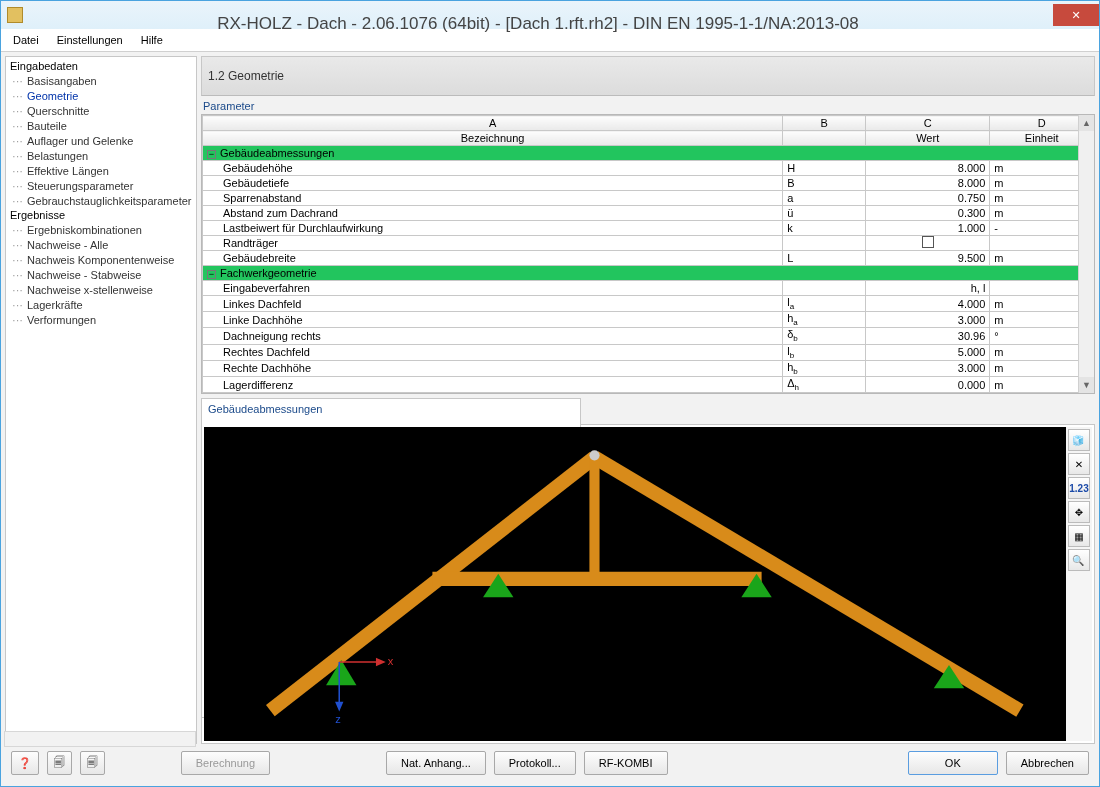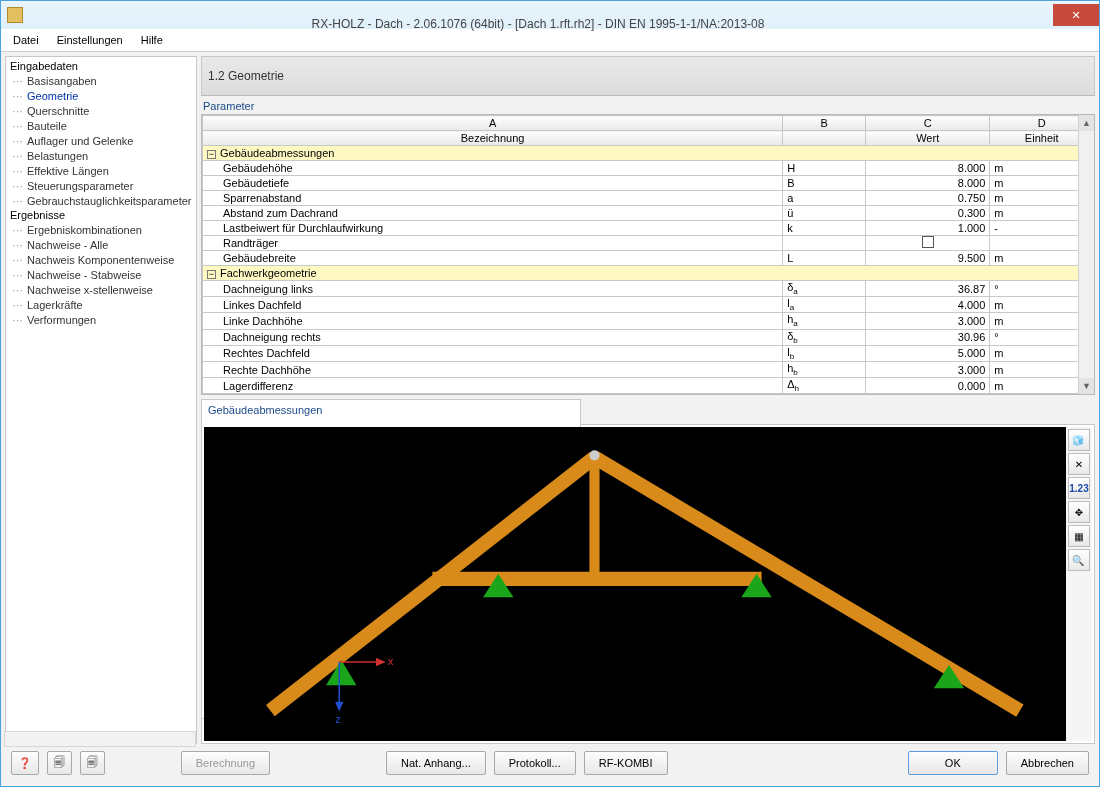--- a/index.html
+++ b/index.html
@@ -1,20 +1,20 @@
 <!DOCTYPE html>
 <html><head>
 <meta charset="utf-8">
 <style>
 * { box-sizing: border-box; margin: 0; padding: 0; }
 body { font-family: "Segoe UI", Tahoma, sans-serif; font-size: 11px; background: #fff; overflow: hidden; width: 1100px; height: 787px; }
 .window { border: 1px solid #4aa3df; width: 1100px; height: 787px; display: flex; flex-direction: column; }
 .titlebar { height: 28px; background: linear-gradient(#eaf4fb,#dff0fa); display: flex; align-items: center; position: relative; }
 .titlebar .app-icon { width: 16px; height: 16px; margin-left: 6px; background: #e2c060; border:1px solid #b08b2b; }
-.titlebar .title { flex: 1; text-align: center; color: #444; font-size: 12px; margin-top: 18px; }
+.titlebar .title { flex: 1; text-align: center; color: #444; font-size: 17px; margin-top: 18px; }
 .titlebar .close { width: 46px; height: 22px; background: #c74a3d; color:#fff; display:flex; align-items:center; justify-content:center; margin-right:0; }
 .menubar { height: 25px; background: #fff; border-bottom: 1px solid #d0d0d0; display:flex; align-items:center; padding-left:4px; gap:2px; }
 .menubar span { padding: 2px 8px; }
 .outer-frame { flex:1; background:#f2f2f2; padding:4px; display:flex; flex-direction:column; }
 .content-row { flex:1; display:flex; gap:4px; }
 .tree-panel { width: 192px; background:#fff; border:1px solid #c7c7c7; overflow:hidden; padding:2px 0; }
 .tree-section { color:#000; padding:1px 4px; }
 .tree-item { display:flex; align-items:center; padding:0 4px 0 6px; height:15px; color:#333; white-space:nowrap; overflow:hidden; }
 .tree-item .dots { color:#999; margin-right:4px; }
 .tree-item .sel { color:#0033aa; }
@@ -25,21 +25,21 @@
 .param-title { color:#1b4a8a; font-size:11px; padding:0 2px 2px 2px; }
 .gridwrap { border:1px solid #b8b8b8; background:#fff; flex:1; position:relative; overflow:hidden; }
 table.grid { border-collapse: collapse; width:100%; font-size:11px; }
 table.grid th, table.grid td { border:1px solid #c8c8c8; padding:0 4px; height:15px; white-space:nowrap; }
 table.grid th { background:linear-gradient(#fdfdfd,#e9e9e9); font-weight:normal; text-align:center; }
 th.colA { background:linear-gradient(#9bd1f5,#62aee4); }
 td.bez { text-align:left; }
 td.val { text-align:right; }
 td.sym { text-align:left; }
 td.unit { text-align:left; }
-tr.group td { background:#fef9c3; }
+tr.group td { background:#22c55e; }
 .collapse { display:inline-block; width:9px; height:9px; border:1px solid #777; text-align:center; line-height:7px; font-size:9px; margin-right:4px; vertical-align:middle; }
 .checkbox-cell { text-align:center; }
 .checkbox-cell .cb { display:inline-block; width:12px; height:12px; border:1px solid #555; background:#fff; }
 .scroll-v { position:absolute; right:0; top:0; bottom:0; width:16px; background:#f0f0f0; border-left:1px solid #d0d0d0; }
 .scroll-v .arrow { height:16px; background:#e4e4e4; display:flex; align-items:center; justify-content:center; font-size:9px; color:#666; }
 .preview-panel { width: 380px; border:1px solid #c7c7c7; background:#fff; display:flex; flex-direction:column; position:relative; }
 .preview-title { color:#1b4a8a; font-size:11px; padding:4px 6px; }
 .preview-canvas { flex:1; margin:4px; position:relative; }
 .viewport-area { display:flex; gap:0; height: 320px; border:1px solid #c7c7c7; padding:2px; background:#fff; }
 .viewport { flex:1; background:#000; position:relative; }
@@ -206,24 +206,24 @@
                 <tr>
                       <td class="bez" style="padding-left:20px">Gebäudebreite</td>
                       <td class="sym">L</td>
                       <td class="val">9.500</td>
                       <td class="unit">m</td>
                     </tr>
                 <tr class="group">
                       <td colspan="4" class="bez"><span class="collapse">−</span><span>Fachwerkgeometrie</span></td>
                     </tr>
                 <tr>
-                      <td class="bez" style="padding-left:20px">Dachneigung links</td>
-                      <td class="sym">δ<span class="sub-letter">a</span></td>
-                      <td class="val">36.87</td>
-                      <td class="unit">°</td>
+                      <td class="bez" style="padding-left:20px">Eingabeverfahren</td>
+                      <td class="sym"></td>
+                      <td class="val">h, l</td>
+                      <td class="unit"></td>
                     </tr>
                 <tr>
                       <td class="bez" style="padding-left:20px">Linkes Dachfeld</td>
                       <td class="sym">l<span class="sub-letter">a</span></td>
                       <td class="val">4.000</td>
                       <td class="unit">m</td>
                     </tr>
                 <tr>
                       <td class="bez" style="padding-left:20px">Linke Dachhöhe</td>
                       <td class="sym">h<span class="sub-letter">a</span></td>

